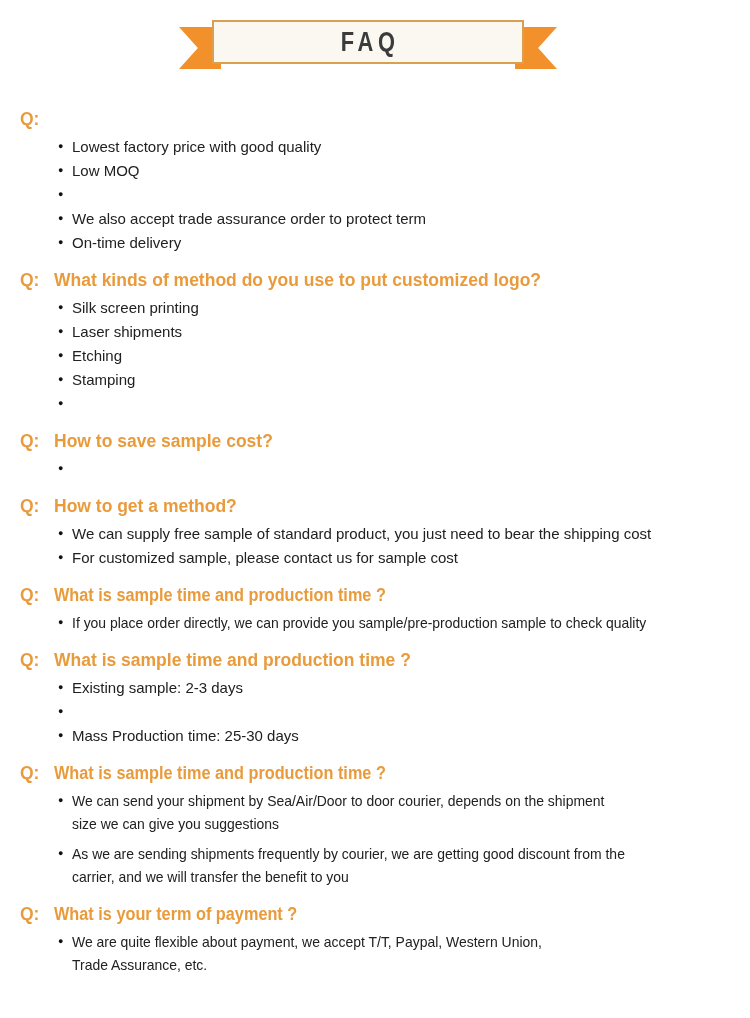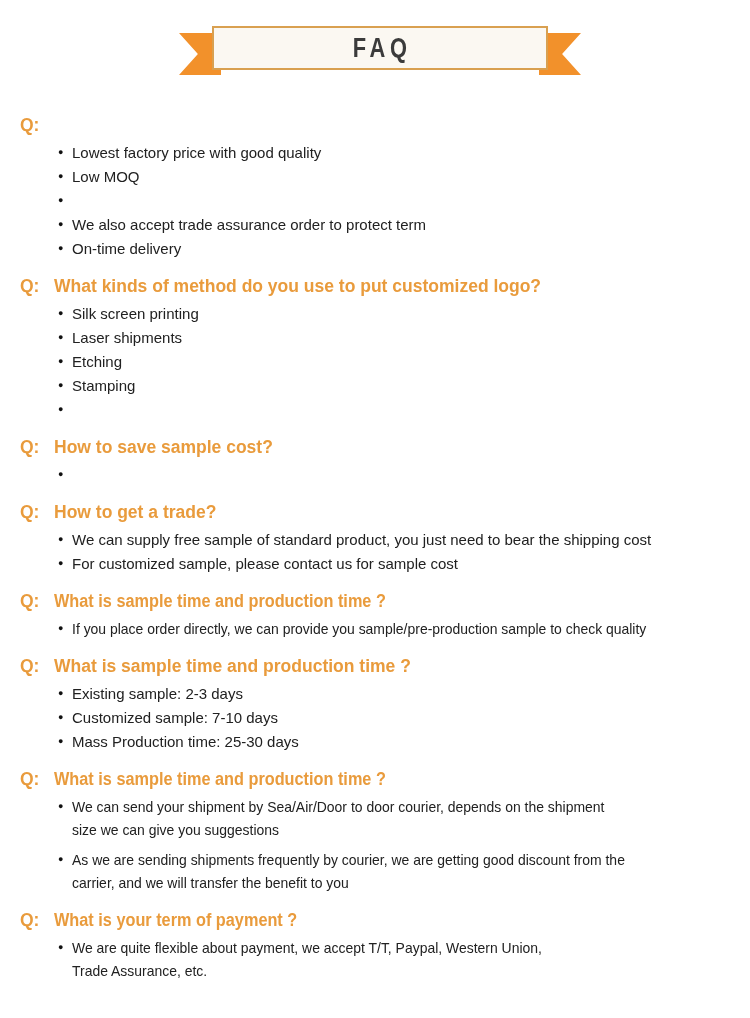--- a/index.html
+++ b/index.html
@@ -11,21 +11,21 @@
     --banner-text:#3B3B3B;
   }
   *{box-sizing:border-box;}
   html,body{margin:0;padding:0;}
   body{
     width:750px;height:1018px;overflow:hidden;background:#ffffff;
     font-family:"Liberation Sans","DejaVu Sans",sans-serif;
     color:var(--text);
   }
   
-  .ribbon-wrap{position:relative;width:336px;height:44px;margin:26px 0 0 212px;}
+  .ribbon-wrap{position:relative;width:312px;height:44px;margin:20px 0 0 212px;}
   .band{
     position:absolute;inset:0;z-index:2;
     background:var(--band-bg);border:2px solid var(--band-border);
     display:flex;align-items:center;justify-content:center;
   }
   .band-title{
     display:inline-block;font-size:28px;font-weight:700;color:var(--banner-text);
     letter-spacing:6px;padding-left:6px;transform:scaleX(0.78);
   }
   .tail{position:absolute;top:7px;width:42px;height:42px;background:var(--accent);z-index:1;}
@@ -129,21 +129,21 @@
     <ul class="answers">
   <li class="bullet">
     <span class="dot">●</span>
   </li>
 </ul>
   </section>
 
   <section class="qa">
     <h2 class="q">
       <span class="q-label">Q:</span>
-      <span class="q-text">How to get a trade?</span>
+      <span class="q-text">How to get a method?</span>
     </h2>
     <ul class="answers">
   <li class="bullet">
     <span class="dot">●</span>
     <span class="text">We can supply free sample of standard product, you just need to bear the shipping cost</span>
   </li>
 
   <li class="bullet">
     <span class="dot">●</span>
     <span class="text">For customized sample, please contact us for sample cost</span>
@@ -170,21 +170,20 @@
       <span class="q-text">What is sample time and production time ?</span>
     </h2>
     <ul class="answers">
   <li class="bullet">
     <span class="dot">●</span>
     <span class="text">Existing sample: 2-3 days</span>
   </li>
 
   <li class="bullet">
     <span class="dot">●</span>
-    <span class="text">Customized sample: 7-10 days</span>
   </li>
 
   <li class="bullet">
     <span class="dot">●</span>
     <span class="text">Mass Production time: 25-30 days</span>
   </li>
 </ul>
   </section>
 
   <section class="qa condensed">

